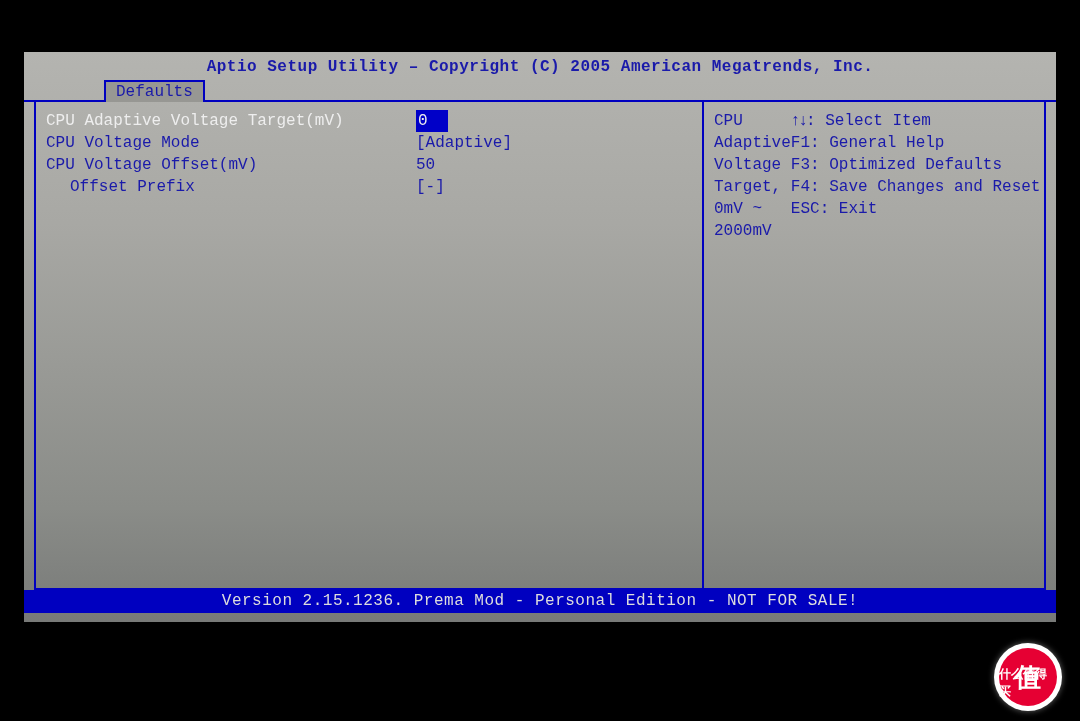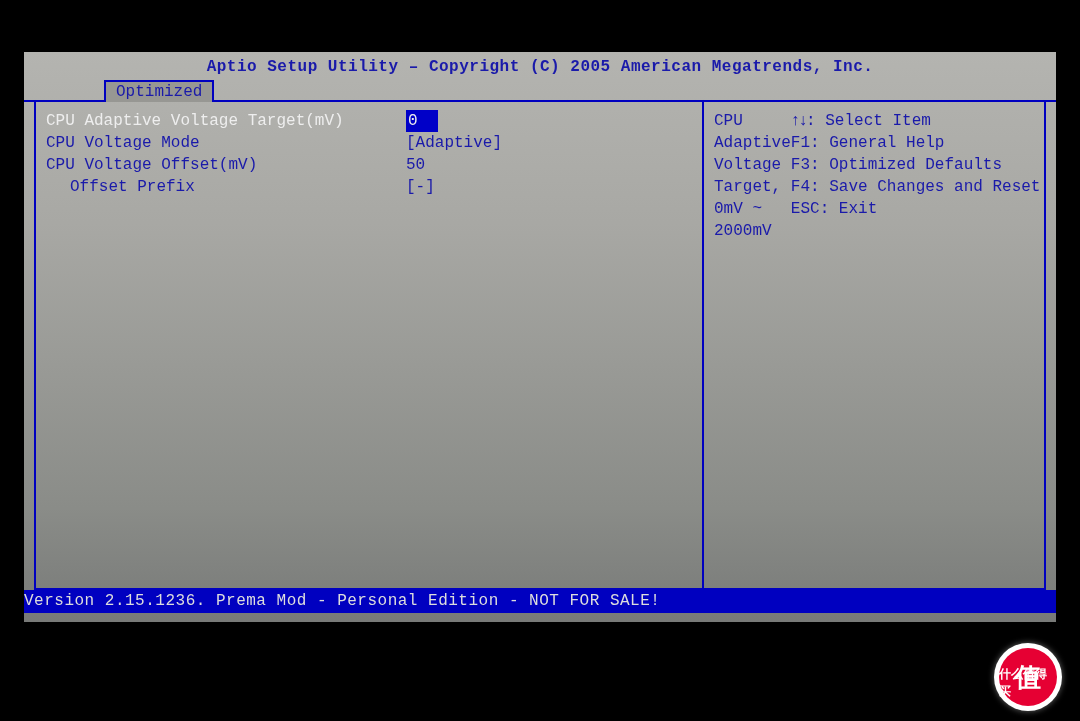--- a/index.html
+++ b/index.html
@@ -60,39 +60,40 @@
     border-top: none;
     padding: 8px 10px;
     display: flex;
     flex-direction: row;
   }
   .setting {
     display: flex;
     color: #1a1aaa;
     line-height: 22px;
     white-space: pre;
+    gap: 10px;
   }
   .setting .lbl { width: 360px; }
   .setting .val { }
   .setting.selected .lbl { color: #eee; }
   .setting.selected .val {
     background: #0000c8;
     color: #eee;
     padding: 0 20px 0 2px;
   }
   .indent { padding-left: 24px; width: 360px; }
   .help-top { color: #1a1aaa; line-height: 22px; white-space: pre-wrap; }
   .spacer { flex: 1; }
   .help-keys { color: #1a1aaa; line-height: 22px; }
   .key-line { white-space: pre; }
   .arrows { font-family: "Courier New", monospace; letter-spacing: -2px; }
   .footer {
     background: #0000c0;
     color: #ddd;
-    text-align: left;
+    text-align: center;
     padding: 2px 0 3px 0;
     font-size: 16px;
     letter-spacing: 0.5px;
   }
   .watermark {
     position: absolute;
     right: 18px;
     bottom: 10px;
     width: 68px;
     height: 68px;
@@ -119,21 +120,21 @@
     letter-spacing: 0;
   }
 </style>
 </head>
 <body>
 
 <div class="bios-screen">
   <div class="header">Aptio Setup Utility – Copyright (C) 2005 American Megatrends, Inc.</div>
 
   <div class="tab-row">
-    <div class="tab">Optimized</div>
+    <div class="tab">Defaults</div>
   </div>
 
   <div class="main">
     <div class="pane-left">
 
       <div class="setting selected">
         <span class="lbl">CPU Adaptive Voltage Target(mV)</span>
         <span class="val">0</span>
       </div>
 

